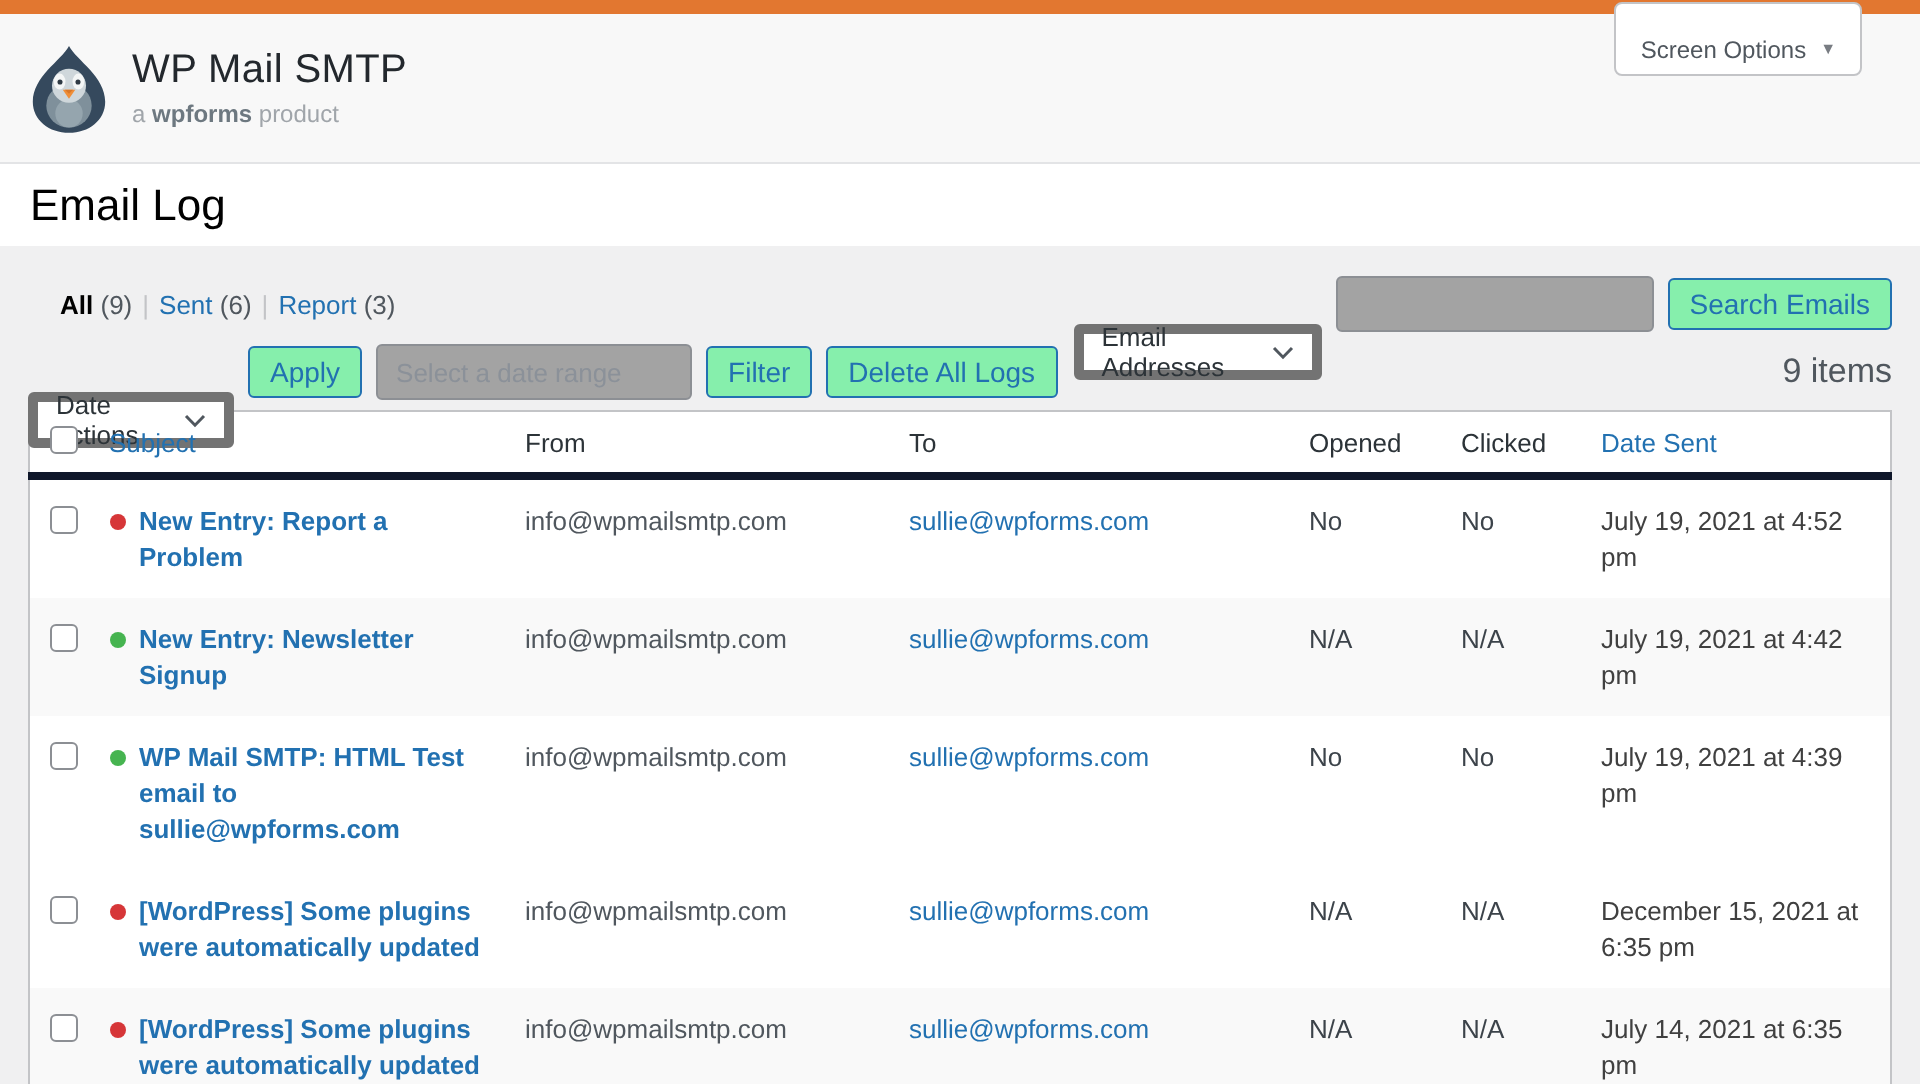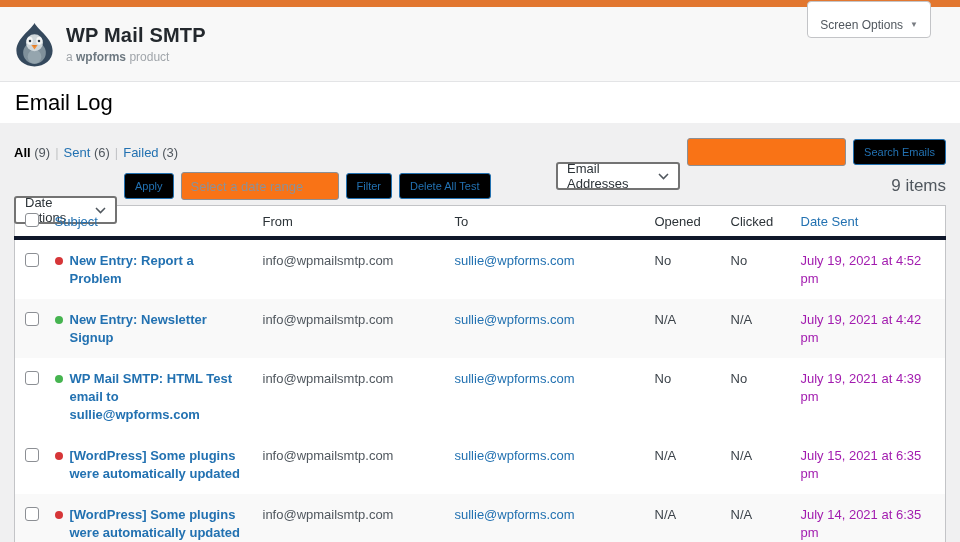--- a/index.html
+++ b/index.html
@@ -17,53 +17,53 @@
     padding:16px 12px 5px; font-size:12px; color:#50575e;
     display:flex; align-items:center; gap:7px; cursor:pointer;
   }
   .screen-options .tri { font-size:8px; color:#787c82; line-height:1; }
   
   .plugin-header {
     height:75px; background:#f8f8f8; border-bottom:1px solid #e3e4e6;
     display:flex; align-items:center; padding-left:14px; gap:11px;
   }
   .logo { width:41px; height:45px; flex:none; }
-  .ph-title { font-size:20px; font-weight:700; color:#23282d; letter-spacing:.2px; line-height:1.15; }
+  .ph-title { font-size:20px; font-weight:400; color:#23282d; letter-spacing:.2px; line-height:1.15; }
   .ph-tagline { font-size:12px; color:#a0a5aa; margin-top:3px; }
   .ph-tagline .brand { font-weight:700; color:#6d7880; }
   
   .page-band { height:41px; background:#fff; display:flex; align-items:center; padding-left:15px; }
   .page-band h1 { margin:0; font-size:22px; font-weight:400; color:#000000; }
   
   .content { padding:0 14px; }
   .list-controls { margin-top:14px; height:30px; display:flex; justify-content:space-between; align-items:center; }
   .views { font-size:13px; color:#646970; }
   .views a { color:#2271b1; text-decoration:none; }
-  .views .current { color:#000; font-weight:700; }
+  .views .current { color:#000; font-weight:700;margin-left:16px; }
   .views .count { color:#50575e; font-weight:400; }
   .views .sep { color:#c3c4c7; margin:0 5px; }
   .searchbox { display:flex; align-items:center; gap:7px; }
   .selectbox {
-    background:#fff; border:2px solid #737373; border-radius:3px;
+    background:#fff; border:5px solid #737373; border-radius:3px;
     height:28px; display:inline-flex; align-items:center; justify-content:space-between;
     padding:0 9px; color:#2c3338; cursor:pointer; gap:10px;margin-top:48px;
   }
   .selectbox svg { flex:none; }
   .sel-email { width:124px; }
   .sel-bulk { width:103px; }
   .txt-input {
-    height:28px; border:1px solid #8c8f94; border-radius:3px; background:#f97316;
+    height:28px; border:1px solid #8c8f94; border-radius:3px; background:#a3a3a3;
     padding:0 9px; font-family:"Liberation Sans",sans-serif; font-size:13px; color:#2c3338;
   }
   .txt-input::placeholder { color:#8b9199; opacity:1; }
   .search-input { width:159px; }
   .date-input { width:158px; }
   .btn {
-    height:26px; background:#000000; border:1px solid #2271b1; border-radius:3px;
-    color:#2271b1; font-size:11px; font-family:"Liberation Sans",sans-serif;
+    height:26px; background:#86efac; border:1px solid #2271b1; border-radius:3px;
+    color:#2271b1; font-size:14px; font-family:"Liberation Sans",sans-serif;
     padding:0 10px; cursor:pointer; line-height:24px;
   }
   .toolbar { margin-top:4px; height:30px; display:flex; justify-content:space-between; align-items:center; }
   .toolbar-left { display:flex; align-items:center; gap:7px; }
   .items-count { color:#50575e; font-size:17px; }
   
   .log-table {
     width:100%; margin-top:4px; border-collapse:collapse; background:#fff;
     border:1px solid #c3c4c7; table-layout:fixed;
   }
@@ -80,21 +80,21 @@
   .cb {
     width:14px; height:14px; border:1px solid #8c8f94; border-radius:3px;
     background:#fff; display:inline-block; cursor:pointer; margin-top:1px;
   }
   .subject-wrap { display:flex; gap:7px; }
   .dot { width:8px; height:8px; border-radius:50%; flex:none; margin-top:5px; }
   a.subject-link { color:#2271b1; font-weight:700; text-decoration:none; }
   .from-email { color:#50575e; }
   a.to-email { color:#2271b1; text-decoration:none; }
   .val { color:#3c434a; }
-  .date-val { color:#a21caf; }
+  .date-val { color:#404040; }
 </style>
 </head>
 <body>
 
 <div class="topbar"></div>
 
 <div class="screen-options">
   <span>Screen Options</span>
   <span class="tri">▼</span>
 </div>
@@ -123,21 +123,21 @@
 </div>
 
 <div class="page-band">
   <h1>Email Log</h1>
 </div>
 
 <div class="content">
 
   <div class="list-controls">
     <div class="views">
-      <span class="current"><span>All</span> <span class="count">(9)</span></span><span class="sep">|</span><a href="#"><span>Sent</span> <span class="count">(6)</span></a><span class="sep">|</span><a href="#"><span>Failed</span> <span class="count">(3)</span></a>
+      <span class="current"><span>All</span> <span class="count">(9)</span></span><span class="sep">|</span><a href="#"><span>Sent</span> <span class="count">(6)</span></a><span class="sep">|</span><a href="#"><span>Report</span> <span class="count">(3)</span></a>
     </div>
     <div class="searchbox">
       <div class="selectbox sel-email">
         <span>Email Addresses</span>
         <svg width="11" height="7">
             <polyline points="1,1 5.5,5.6 10,1" fill="none" stroke="#50575e" stroke-width="1.5"></polyline>
           </svg>
       </div>
       <input class="txt-input search-input" type="text" value="" style="">
       <button class="btn">Search Emails</button>
@@ -148,21 +148,21 @@
     <div class="toolbar-left">
       <div class="selectbox sel-bulk">
         <span>Date actions</span>
         <svg width="11" height="7">
             <polyline points="1,1 5.5,5.6 10,1" fill="none" stroke="#50575e" stroke-width="1.5"></polyline>
           </svg>
       </div>
       <button class="btn">Apply</button>
       <input class="txt-input date-input" type="text" placeholder="Select a date range" style="">
       <button class="btn">Filter</button>
-      <button class="btn">Delete All Test</button>
+      <button class="btn">Delete All Logs</button>
     </div>
     <span class="items-count">9 items</span>
   </div>
 
   <table class="log-table">
     <colgroup>
       <col style="width:30px">
         <col style="width:208px">
         <col style="width:192px">
       <col style="width:200px">
@@ -229,21 +229,21 @@
           <td>
             <div class="subject-wrap">
               <span class="dot" style="background: rgb(214, 54, 56);"></span>
               <a class="subject-link" href="#">[WordPress] Some plugins were automatically updated</a>
             </div>
           </td>
           <td><span class="from-email">info@wpmailsmtp.com</span></td>
           <td><a class="to-email" href="#">sullie@wpforms.com</a></td>
           <td class="val">N/A</td>
           <td class="val">N/A</td>
-          <td class="date-val">July 15, 2021 at 6:35 pm</td>
+          <td class="date-val">December 15, 2021 at 6:35 pm</td>
         </tr>
         <tr>
           <td><span class="cb"></span></td>
           <td>
             <div class="subject-wrap">
               <span class="dot" style="background: rgb(214, 54, 56);"></span>
               <a class="subject-link" href="#">[WordPress] Some plugins were automatically updated</a>
             </div>
           </td>
           <td><span class="from-email">info@wpmailsmtp.com</span></td>

